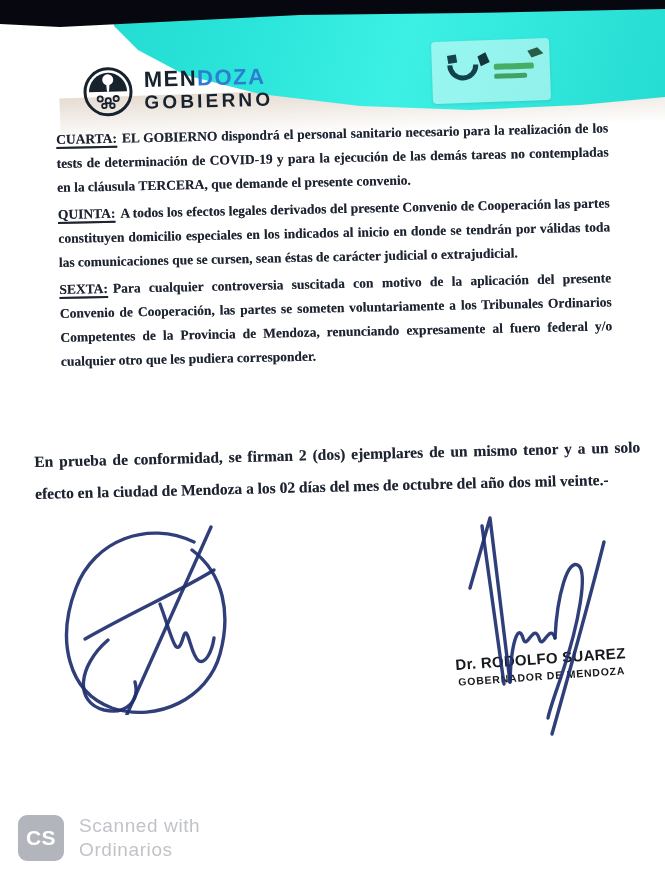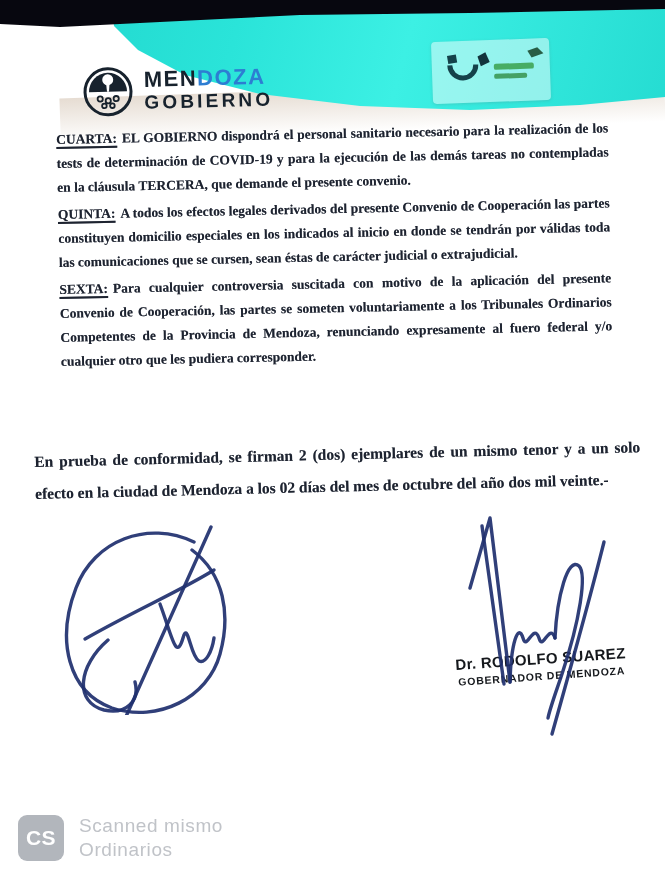--- a/index.html
+++ b/index.html
@@ -117,18 +117,18 @@
   </svg>
 
   <div class="signer">
     <div class="signer-name">Dr. RODOLFO SUAREZ</div>
     <div class="signer-title">GOBERNADOR DE MENDOZA</div>
   </div>
 
   <div class="watermark">
     <div class="cs-badge">CS</div>
     <div class="wm-text">
-      <div>Scanned mismo</div>
+      <div>Scanned with</div>
       <div>Ordinarios</div>
     </div>
   </div>
 
 </div>
 
 </body></html>

